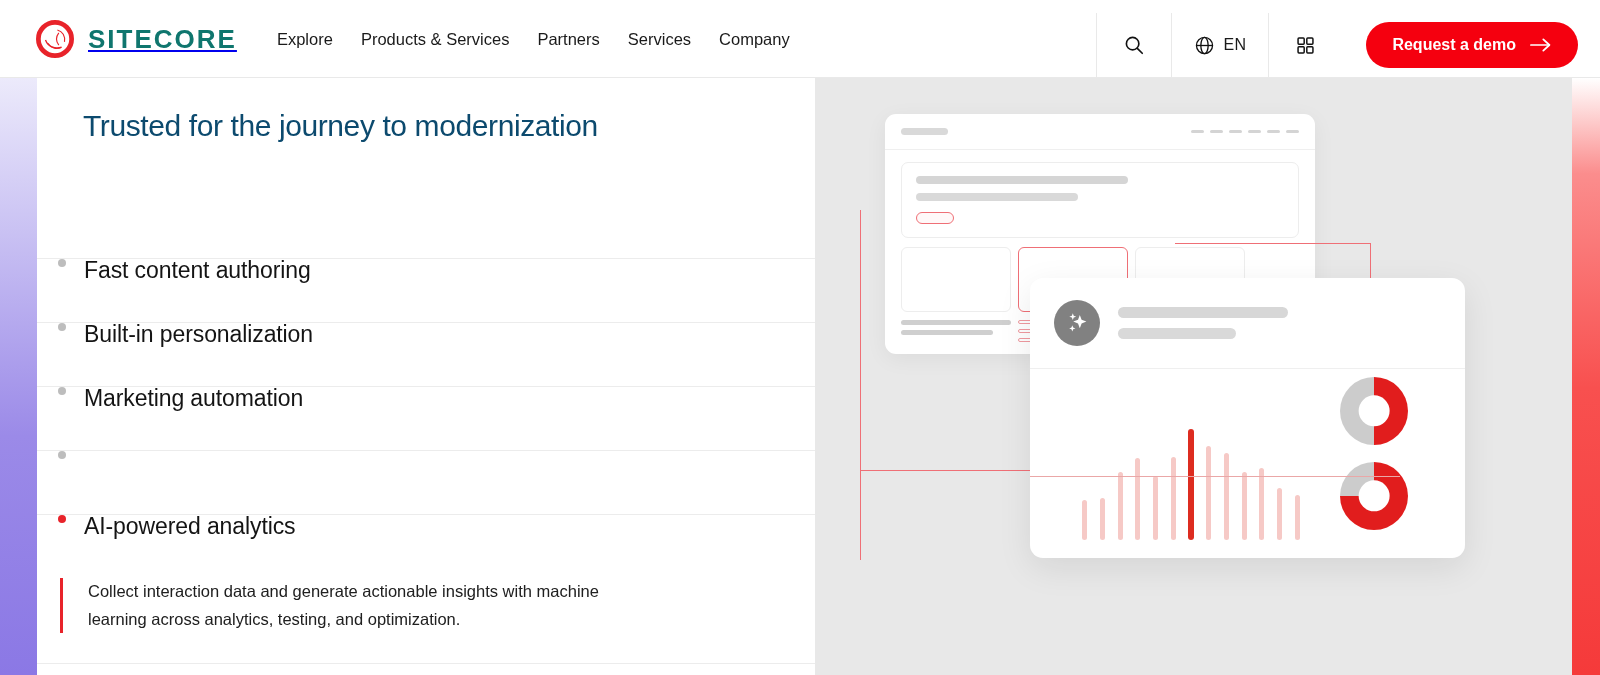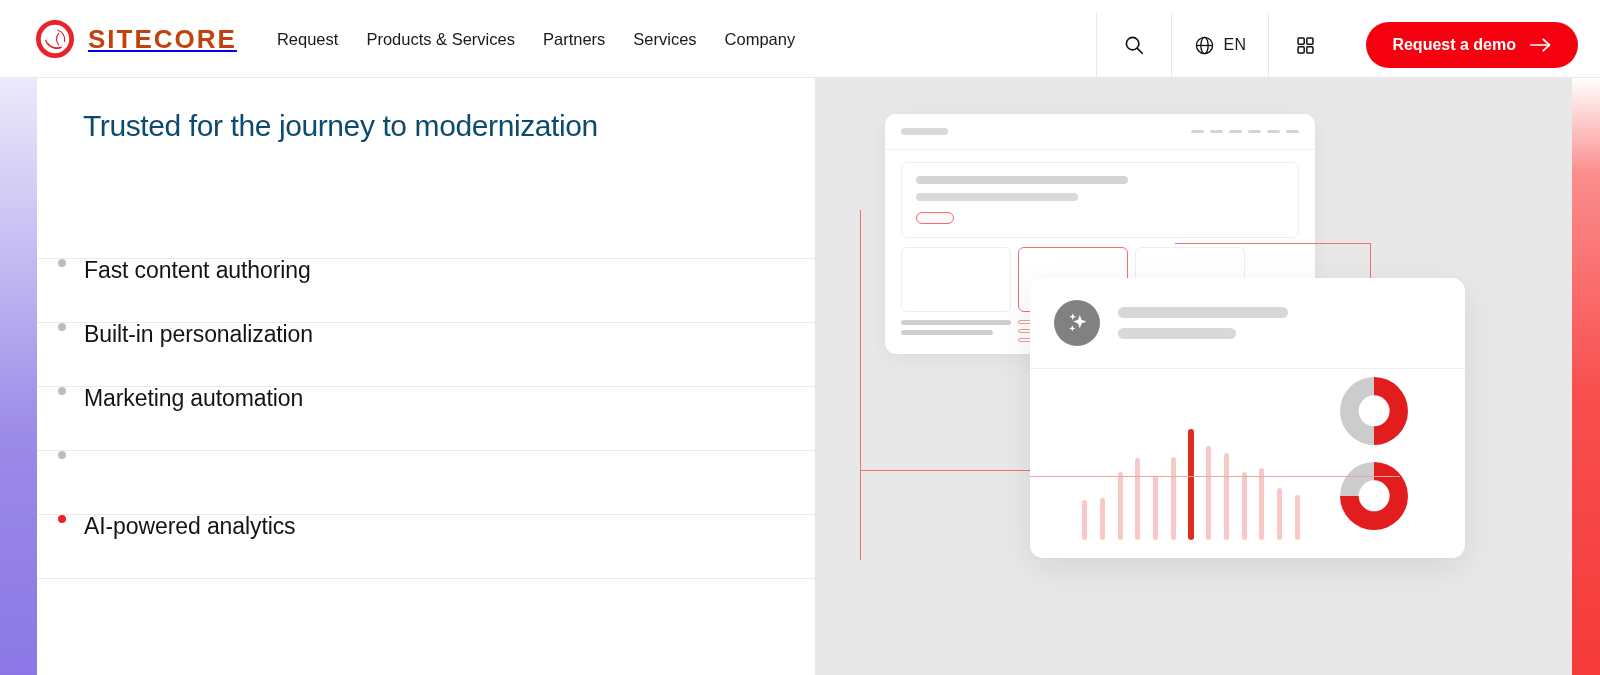--- a/index.html
+++ b/index.html
@@ -23,21 +23,21 @@
     display: flex; align-items: stretch;
     z-index: 50;
   }
   .brand {
     display: flex; align-items: center; gap: 14px;
     padding-left: 36px; padding-right: 26px;
   }
   .logo-mark { width: 38px; height: 38px; flex: none; display: block; }
   .brand-name {
     font-size: 26px; font-weight: 700; letter-spacing: 2.0px;
-    color: #c2410c; line-height: 1; text-align: center;
+    color: #0f766e; line-height: 1; text-align: center;
   }
   .mainnav { display: flex; align-items: center; gap: 0; }
   .mainnav a {
     font-size: 16.5px; color: #1a1a1a; text-decoration: none;
     padding: 0 14px; line-height: 78px; white-space: nowrap;
   }
   .header-spacer { flex: 1 1 auto; }
   .util { display: flex; align-items: stretch; margin-top: 13px; }
   .util-cell {
     display: flex; align-items: center; justify-content: center;
@@ -203,21 +203,21 @@
         <circle cx="20" cy="20" r="17.5" fill="none" stroke="#e8232a" stroke-width="5"></circle>
         <path d="M10 21c2.5 7 10 10 17 7.5" fill="none" stroke="#e8232a" stroke-width="1.4"></path>
         <path d="M12.5 24.5c3 5 9 6.8 14 4.5" fill="none" stroke="#e8232a" stroke-width="1.2"></path>
         <path d="M22.5 10.5c5.5 1.5 8.5 6.5 7.5 12.5" fill="none" stroke="#e8232a" stroke-width="1.2"></path>
         <path d="M24 13.5c-3 4-3 9 0 13" fill="none" stroke="#e8232a" stroke-width="1.2"></path>
       </svg>
       <span class="brand-name">SITECORE</span>
     </a>
 
     <nav class="mainnav">
-      <a href="#">Request</a>
+      <a href="#">Explore</a>
       <a href="#">Products &amp; Services</a>
       <a href="#">Partners</a>
       <a href="#">Services</a>
       <a href="#">Company</a>
     </nav>
 
     <div class="header-spacer"></div>
 
     <div class="util">
 
@@ -292,20 +292,25 @@
       <div class="acc-item">
         <div class="acc-head">
           <span class="bullet"></span>
         </div>
       </div>
 
       <div class="acc-item active">
         <div class="acc-head">
           <span class="bullet"></span>
           <span class="acc-title">AI-powered analytics</span>
+        </div>
+        <div class="acc-body">
+          <div class="acc-body-inner">
+            <p class="acc-desc">Collect interaction data and generate actionable insights with machine learning across analytics, testing, and optimization.</p>
+          </div>
         </div>
       </div>
 
     </div>
   </section>
 
   <section class="illus-panel">
 
     <div class="back-card">
       <div class="bc-topbar">

